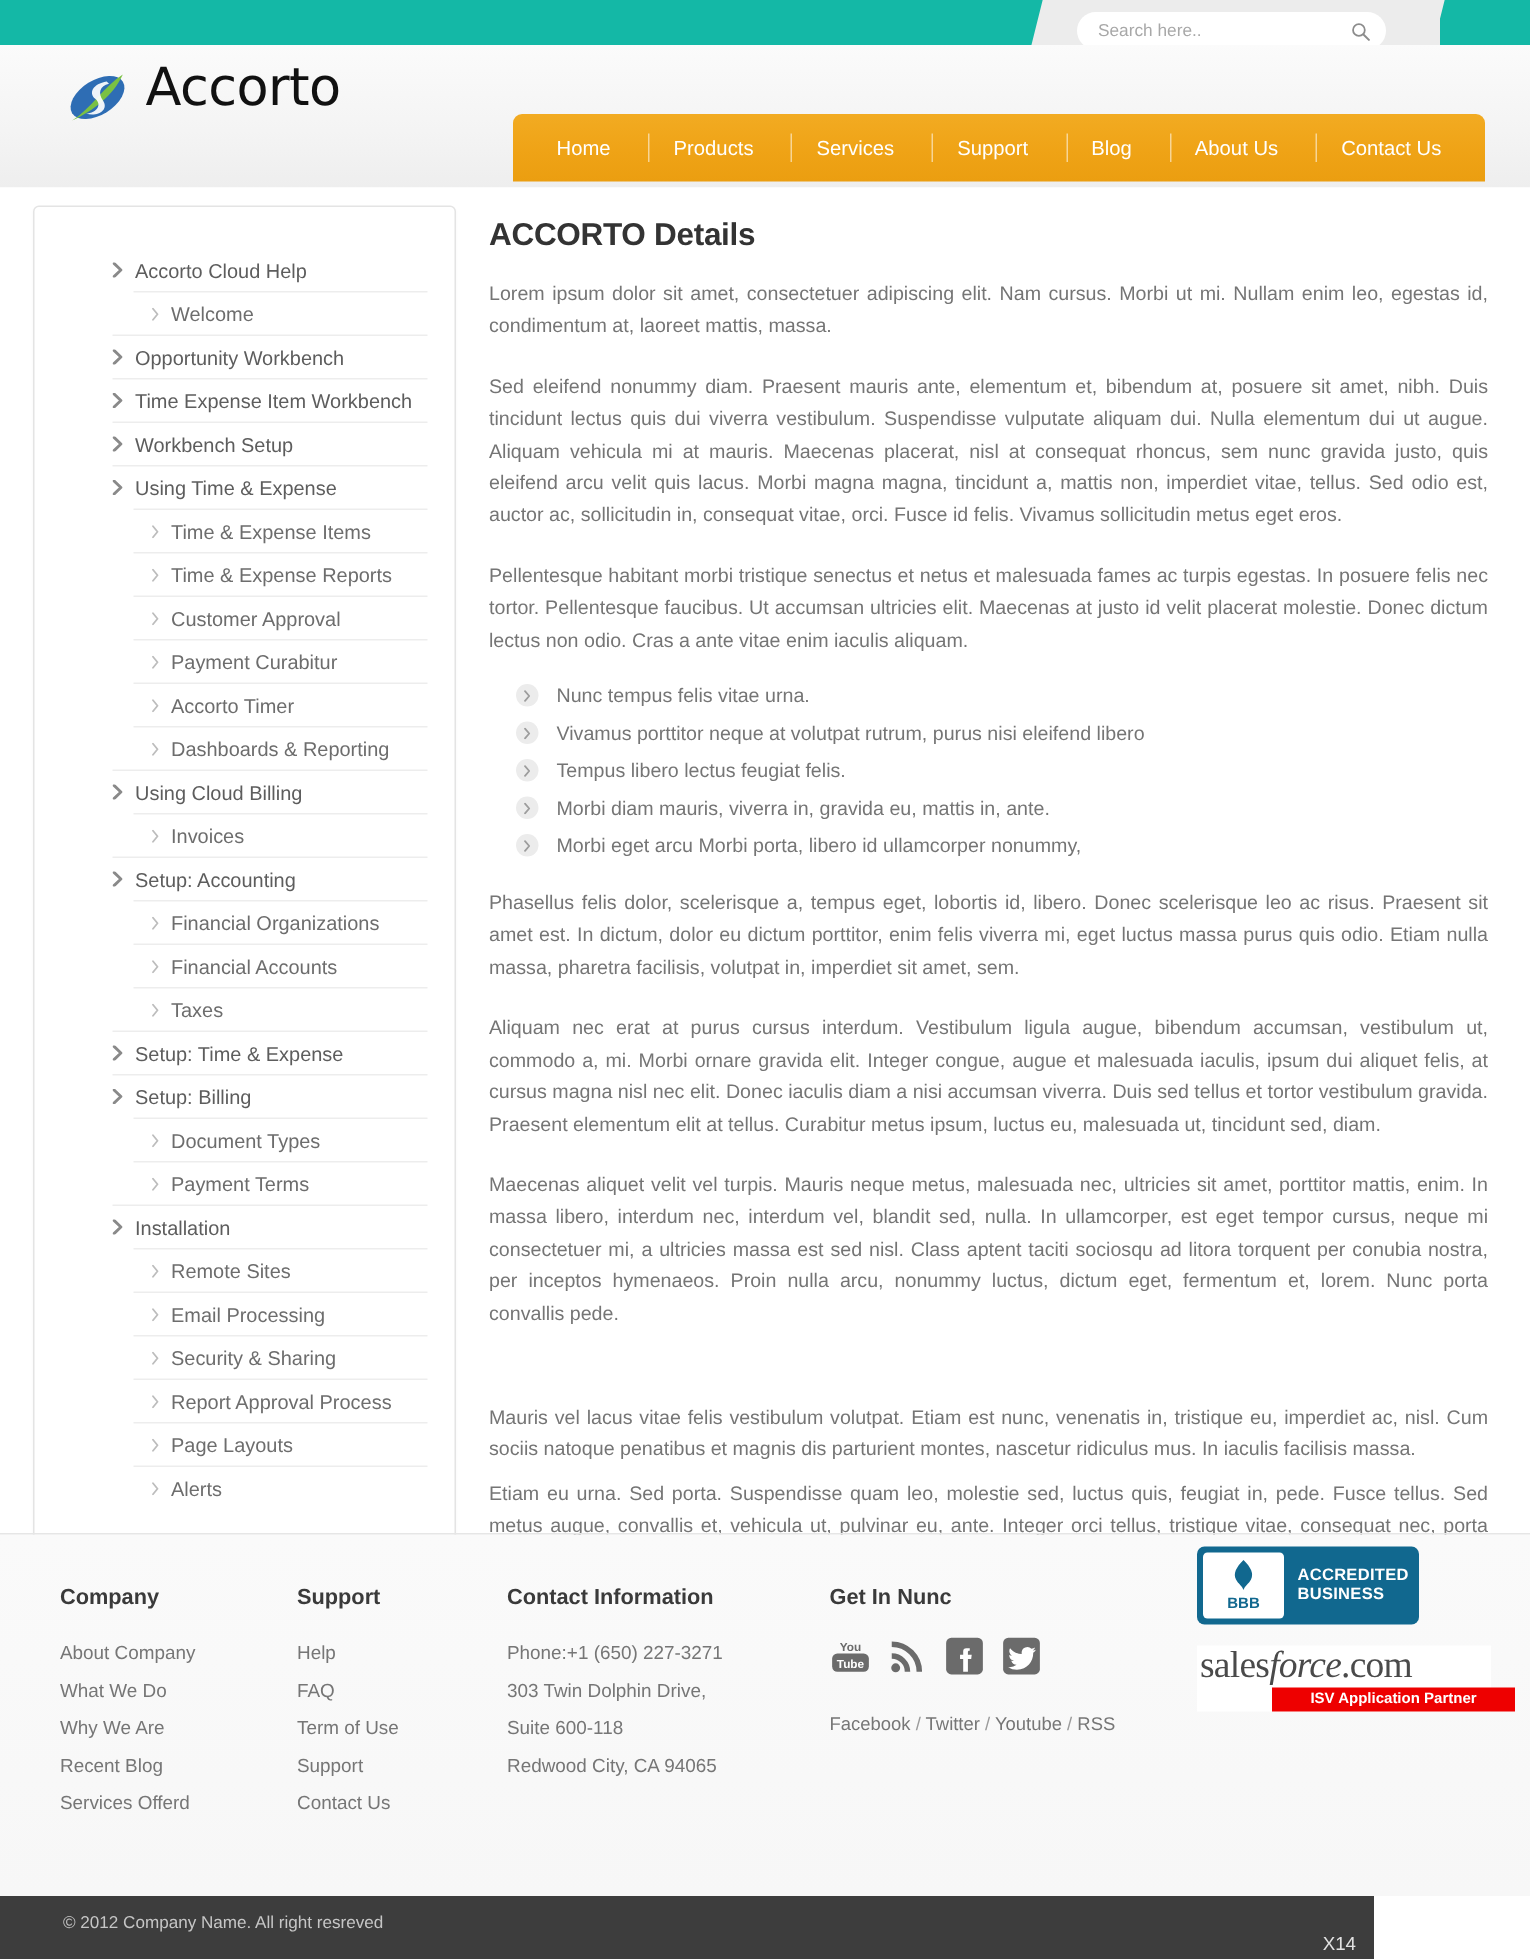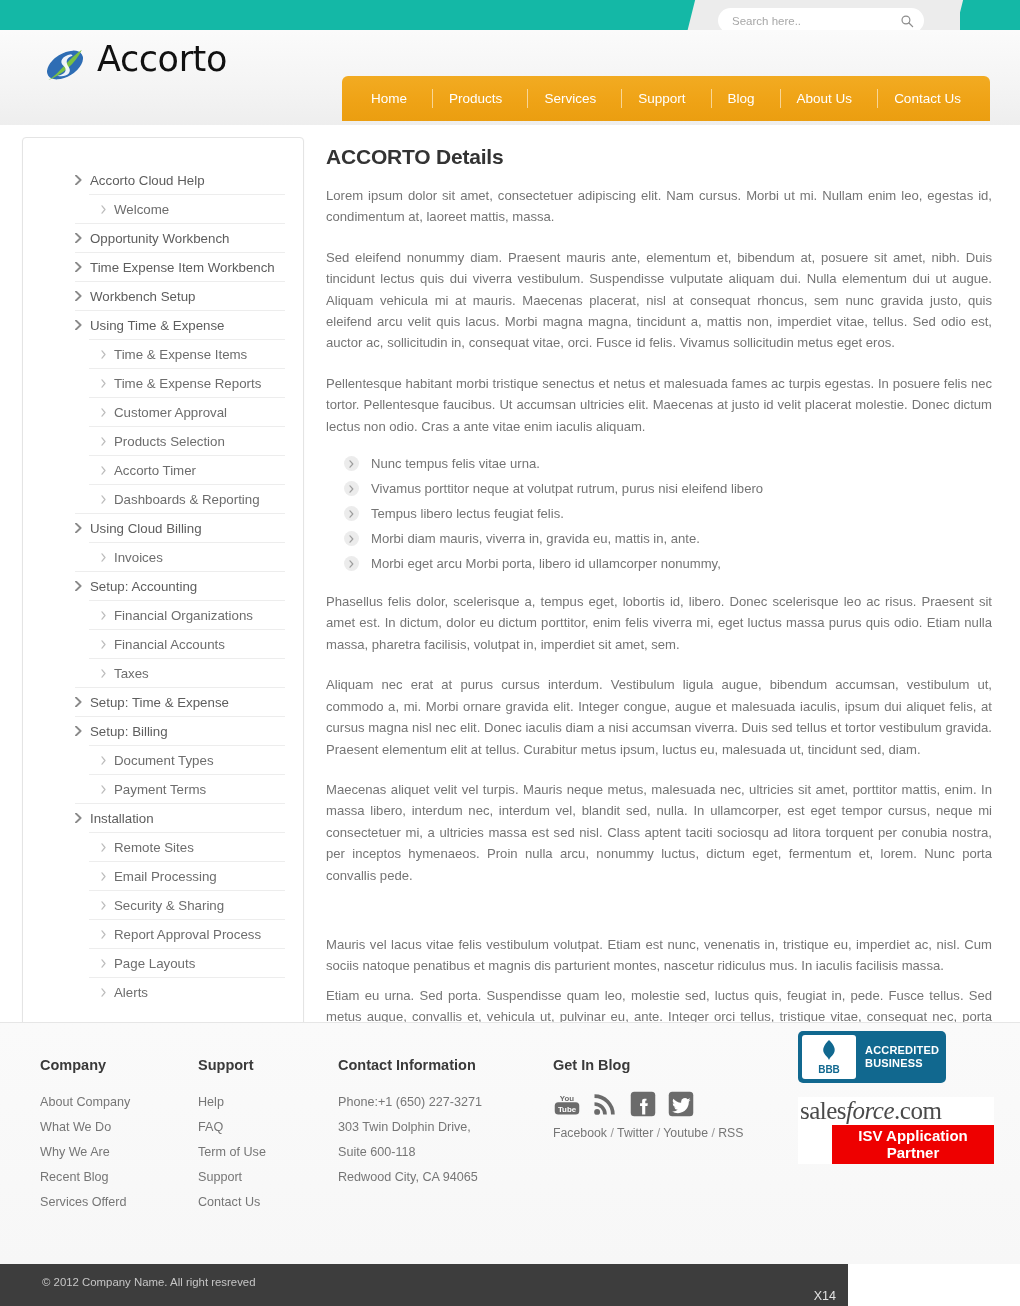--- a/index.html
+++ b/index.html
@@ -253,21 +253,21 @@
     cursor: pointer;
     white-space: nowrap;
   }
   .fline {
     font-size: 12.6px;
     color: #767676;
     line-height: 25px;
     white-space: nowrap;
   }
 
-  .social-row { display: flex; align-items: center; gap: 10px; margin: 4px 0 8px 0; }
+  .social-row { display: flex; align-items: center; gap: 10px; margin: 4px 0 24px 0; }
   .social-ico { width: 28px; height: 28px; cursor: pointer; }
   .social-links { font-size: 12.3px; color: #767676; }
   .social-links span { cursor: pointer; }
   .social-links .sl-sep { color: #9b9b9b; cursor: default; }
 
   
   .badges { position: absolute; top: 8px; right: 22px; width: 200px; }
   .bbb {
     width: 148px; height: 52px;
     background: #11688f;
@@ -302,35 +302,35 @@
     font-family: "Liberation Serif", serif;
     font-size: 25px;
     color: #4a4a4a;
     line-height: 27px;
     letter-spacing: -0.5px;
     padding-left: 2px;
   }
   .sf-word i { font-style: italic; }
   .sf-bar {
     margin-top: 1px;
-    margin-left: 34px;
+    margin-left: 50px;
     width: 162px;
     background: #ee0000;
     color: #ffffff;
-    font-size: 15px;
+    font-size: 10px;
     font-weight: 700;
     text-align: center;
     padding: 2px 0 3px 0;
   }
 
   
   .bottombar {
     position: absolute;
     top: 1264px; left: 0;
-    width: 848px;
+    width: 916px;
     height: 42px;
     background: #3d3d3d;
   }
   .copyright {
     position: absolute;
     left: 42px; top: 12px;
     font-size: 11.4px;
     color: #c6c6c6;
   }
   .xmark {
@@ -442,21 +442,21 @@
             <span class="chev"><svg width="5" height="9" viewBox="0 0 5 9">
                 <path d="M1 0.8 L4 4.5 L1 8.2" fill="none" stroke="#bdbdbd" stroke-width="1.2" stroke-linecap="round" stroke-linejoin="round"></path>
               </svg></span>
             <span class="lbl">Customer Approval</span>
           </div>
           <div class="nav-sep deep"></div>
           <div class="nav-row sub">
             <span class="chev"><svg width="5" height="9" viewBox="0 0 5 9">
                 <path d="M1 0.8 L4 4.5 L1 8.2" fill="none" stroke="#bdbdbd" stroke-width="1.2" stroke-linecap="round" stroke-linejoin="round"></path>
               </svg></span>
-            <span class="lbl">Products Selection</span>
+            <span class="lbl">Payment Curabitur</span>
           </div>
           <div class="nav-sep deep"></div>
           <div class="nav-row sub">
             <span class="chev"><svg width="5" height="9" viewBox="0 0 5 9">
                 <path d="M1 0.8 L4 4.5 L1 8.2" fill="none" stroke="#bdbdbd" stroke-width="1.2" stroke-linecap="round" stroke-linejoin="round"></path>
               </svg></span>
             <span class="lbl">Accorto Timer</span>
           </div>
           <div class="nav-sep deep"></div>
           <div class="nav-row sub">
@@ -674,21 +674,21 @@
         <div class="fhead">Contact Information</div>
         <div id="contact-lines">
             <div class="fline">Phone:+1 (650) 227-3271</div>
             <div class="fline">303 Twin Dolphin Drive,</div>
             <div class="fline">Suite 600-118</div>
             <div class="fline">Redwood City, CA 94065</div>
           </div>
       </div>
 
       <div class="fcol-social">
-        <div class="fhead">Get In Blog</div>
+        <div class="fhead">Get In Nunc</div>
 
         <div class="social-row">
           <svg class="social-ico" viewBox="0 0 32 32">
             <text x="16" y="12" font-family="Liberation Sans" font-size="9" font-weight="bold" fill="#6b6b6b" text-anchor="middle">You</text>
             <rect x="2" y="14" width="28" height="14" rx="4" fill="#6b6b6b"></rect>
             <text x="16" y="25" font-family="Liberation Sans" font-size="9" font-weight="bold" fill="#ffffff" text-anchor="middle">Tube</text>
           </svg>
           <svg class="social-ico" viewBox="0 0 32 32">
             <circle cx="7" cy="25" r="3.4" fill="#6b6b6b"></circle>
             <path d="M4 16 A12 12 0 0 1 16 28" fill="none" stroke="#6b6b6b" stroke-width="4.2"></path>

